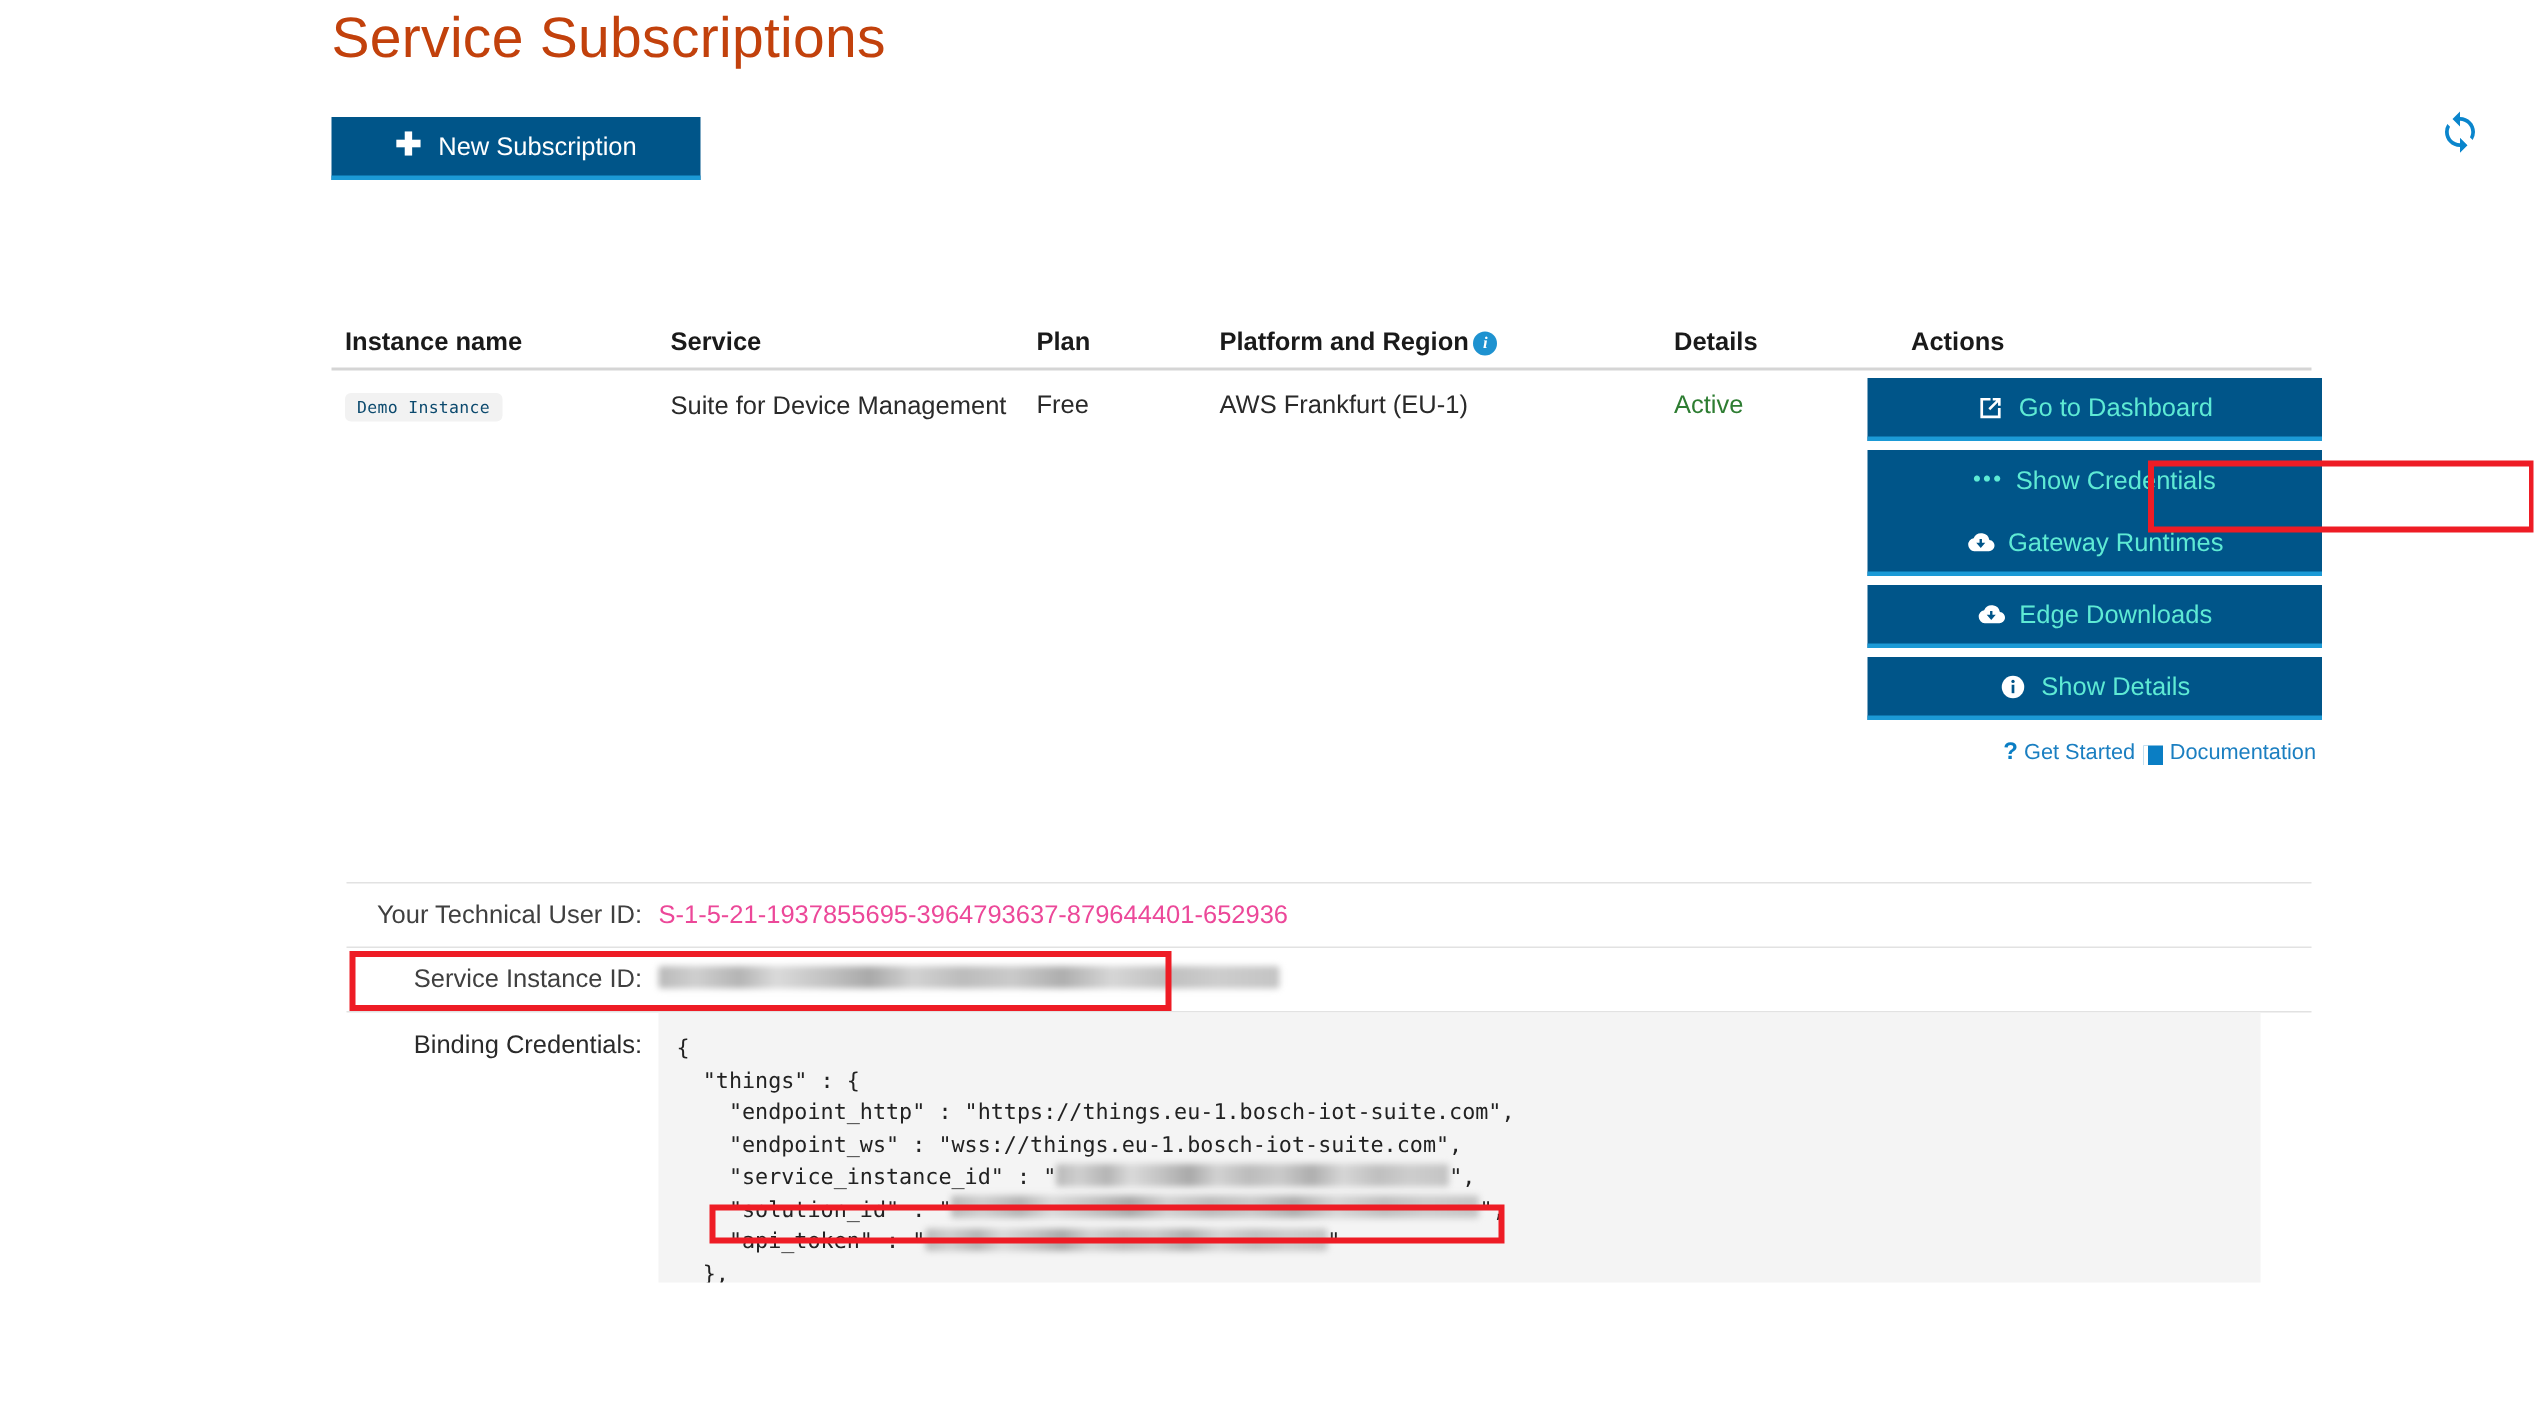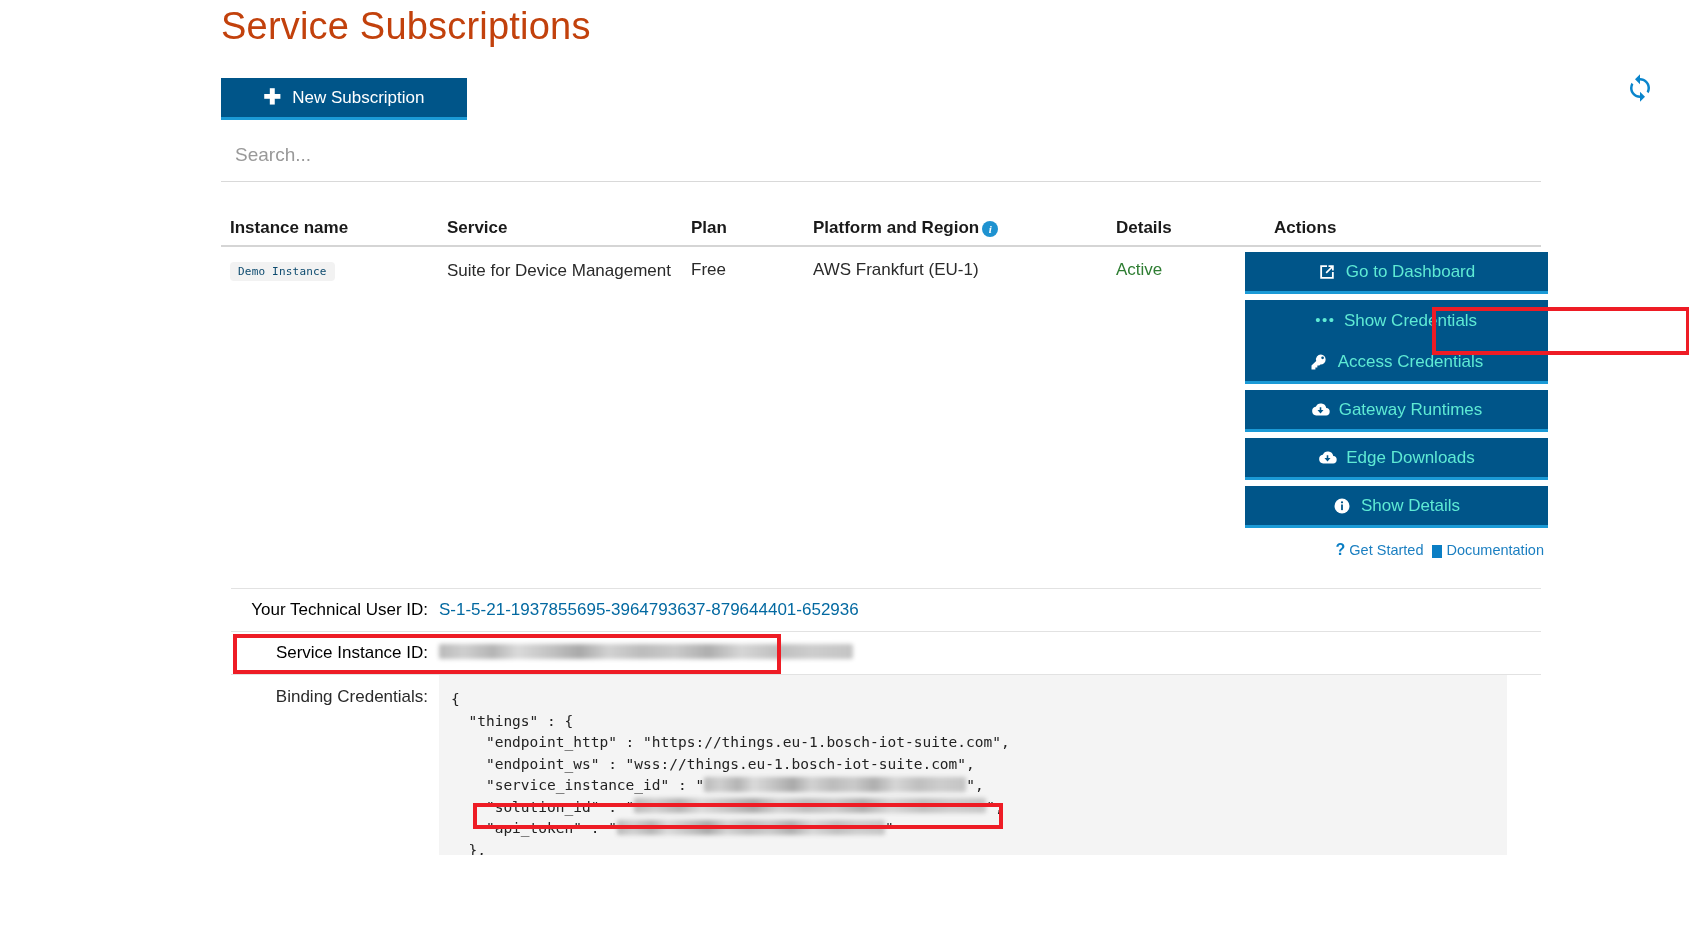--- a/index.html
+++ b/index.html
@@ -206,28 +206,28 @@
     display: flex;
     align-items: flex-start;
     border-top: 1px solid #e2e2e2;
     min-height: 43px;
   }
   .detail-label {
     width: 206px;
     text-align: right;
     padding: 11px 9px 0 0;
     font-size: 17px;
-    color: #000000;
+    color: #404040;
     white-space: nowrap;
   }
   .detail-value {
     flex: 1;
     padding: 11px 0 0 2px;
     font-size: 17px;
-    color: #0369a1;
+    color: #ec4899;
   }
   .redacted {
     display: inline-block;
     height: 15px;
     background: linear-gradient(90deg,
         #b9b9b9 0%, #cfcfcf 6%, #b4b4b4 13%, #dadada 19%,
         #c2c2c2 27%, #a9a9a9 34%, #d2d2d2 41%, #bcbcbc 49%,
         #cacaca 57%, #aeaeae 65%, #d6d6d6 73%, #bfbfbf 82%,
         #cdcdcd 90%, #c4c4c4 100%);
     filter: blur(2.2px);
@@ -284,23 +284,20 @@
     <svg viewBox="0 0 24 24" width="30" height="30" aria-hidden="true">
       <path fill="#0a85cc" d="M12 4V1L8 5l4 4V6c3.31 0 6 2.69 6 6 0 1.01-.25 1.97-.7 2.8l1.46 1.46A7.93 7.93 0 0 0 20 12c0-4.42-3.58-8-8-8zm0 14c-3.31 0-6-2.69-6-6 0-1.01.25-1.97.7-2.8L5.24 7.74A7.93 7.93 0 0 0 4 12c0 4.42 3.58 8 8 8v3l4-4-4-4v3z"></path>
     </svg>
   </div>
 
   <button class="new-sub-btn">
     <span class="plus">✚</span>
     <span>New Subscription</span>
   </button>
 
-  <div class="search-wrap">
-    <input class="search-input" type="text" placeholder="Search..." style="">
-  </div>
 
   <div class="table">
 
     <div class="thead">
       <div class="col-instance">Instance name</div>
       <div class="col-service">Service</div>
       <div class="col-plan">Plan</div>
       <div class="col-platform">
         <span>Platform and Region</span>
         <span class="info-icon-badge">i</span>
@@ -329,28 +326,20 @@
               </svg>
             </span>
             <span>Go to Dashboard</span>
           </button>
 
           <button class="act-btn tight">
             <span class="ic dots">•••</span>
             <span>Show Credentials</span>
           </button>
 
-          <button class="act-btn">
-            <span class="ic">
-              <svg viewBox="0 0 24 24" width="18" height="18" aria-hidden="true">
-                <path fill="#ffffff" d="M14.5 2a6.5 6.5 0 0 0-6.2 8.5L2 16.8V22h5.2v-2.6h2.6v-2.6h2.6l1.5-1.5A6.5 6.5 0 1 0 14.5 2zm2.3 6.2a1.8 1.8 0 1 1 0-3.6 1.8 1.8 0 0 1 0 3.6z"></path>
-              </svg>
-            </span>
-            <span>Access Credentials</span>
-          </button>
 
           <button class="act-btn">
             <span class="ic">
               <svg viewBox="0 0 24 24" width="19" height="19" aria-hidden="true">
                 <path fill="#ffffff" d="M19.3 10.1A7 7 0 0 0 6 8.6 5.5 5.5 0 0 0 6.5 19.5h12a4.7 4.7 0 0 0 .8-9.4zM13 12.5h2.8L12 16.9 8.2 12.5H11V9.2h2v3.3z"></path>
               </svg>
             </span>
             <span>Gateway Runtimes</span>
           </button>
 

